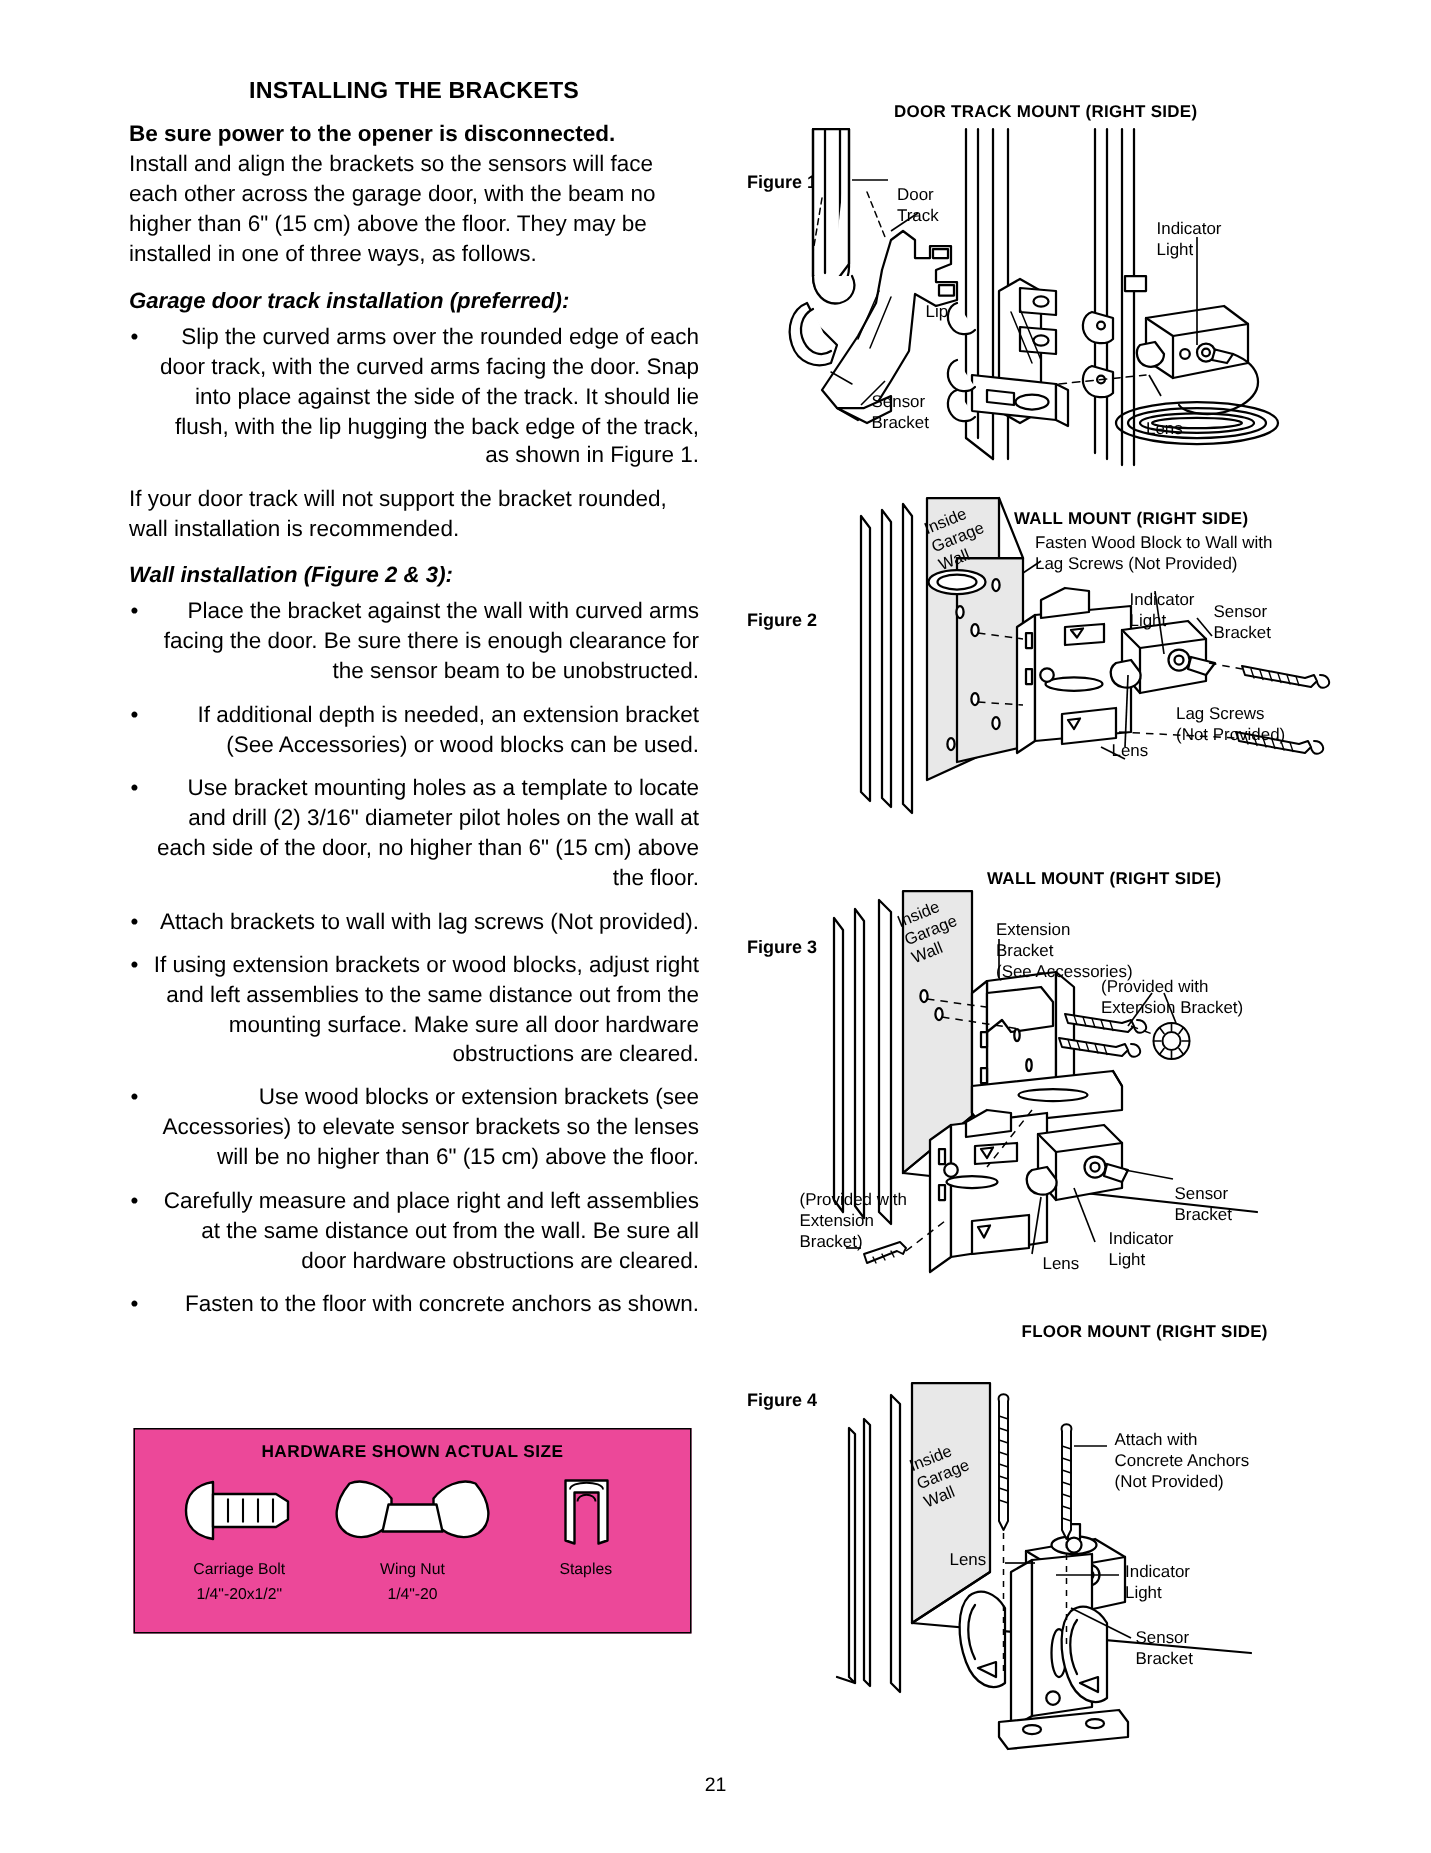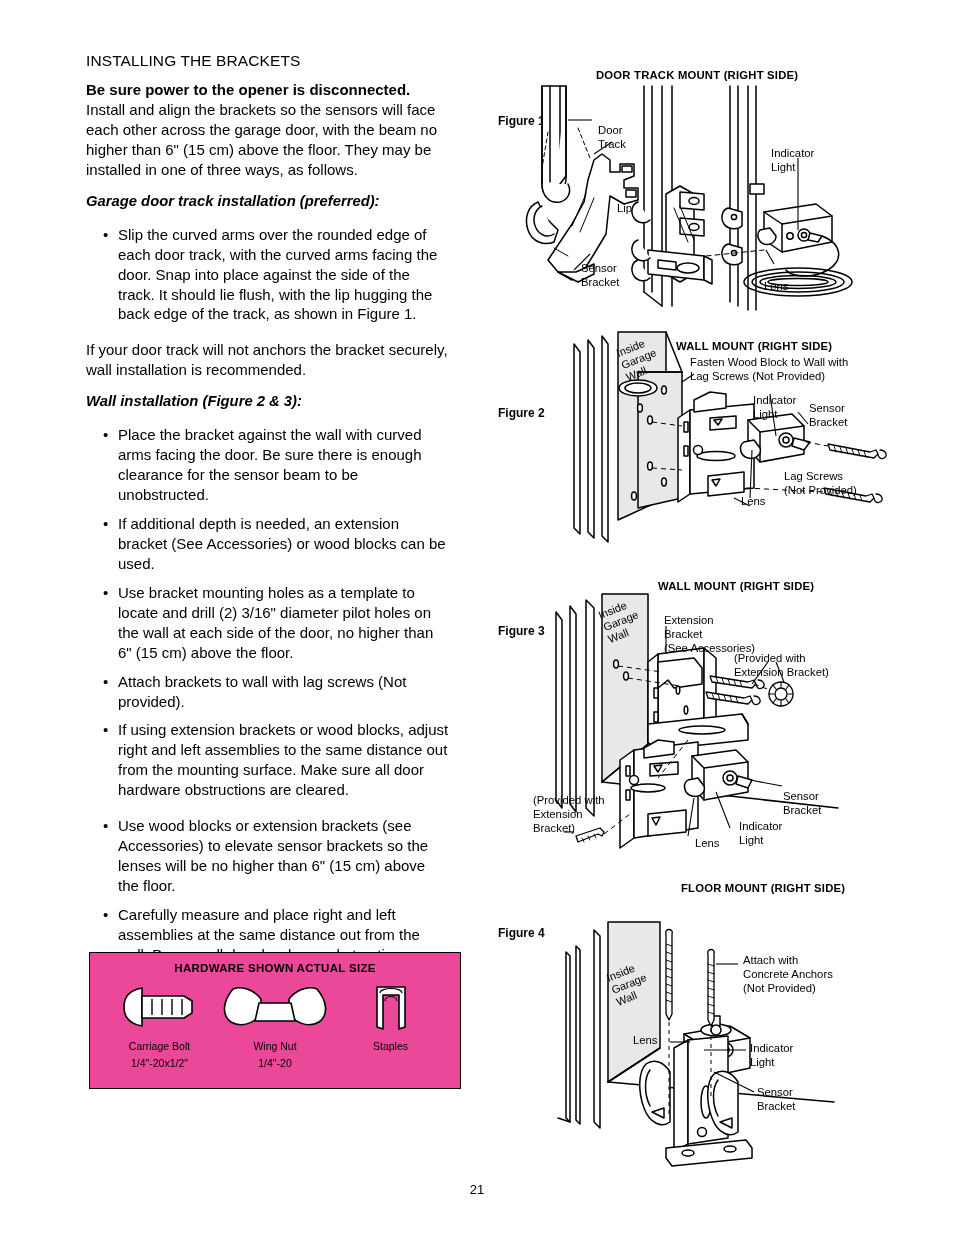--- a/index.html
+++ b/index.html
@@ -10,30 +10,31 @@
     color: #000000;
     overflow: hidden;
   }
   .page { position: relative; width: 954px; height: 1235px; }
 
   
   .left-col {
     position: absolute; left: 86px; top: 52px; width: 380px;
   }
   h1.sec-title {
-    font-size: 15.5px; font-weight: normal; letter-spacing: .1px;
+    font-size: 15.5px; font-weight: bold; letter-spacing: .1px;
     margin-bottom: 10px;
+    text-align: center;
   }
   p.lead-bold { font-size: 15px; font-weight: bold; line-height: 1.33; }
   p.body { font-size: 15px; line-height: 1.33; }
   h2.subhead {
     font-size: 14.8px; font-weight: bold; font-style: italic;
     margin: 13px 0 6px 0;
   }
-  ul.bullets { list-style: none; margin: 16px; padding: 0; }
+  ul.bullets { list-style: none; margin: 0; padding: 0; text-align: right; }
   ul.bullets li {
     position: relative; padding-left: 16px; font-size: 15px;
     line-height: 1.33; margin-bottom: 9px;
   }
   ul.bullets li:before {
     content: "\2022"; position: absolute; left: 1px; top: 0; font-size: 15px;
   }
 
   
   .hw-box {
@@ -84,21 +85,21 @@
 
     <h1 class="sec-title">INSTALLING THE BRACKETS</h1>
 
     <p class="lead-bold">Be sure power to the opener is disconnected.</p>
     <p class="body">Install and align the brackets so the sensors will face each other across the garage door, with the beam no higher than 6" (15 cm) above the floor. They may be installed in one of three ways, as follows.</p>
 
     <h2 class="subhead">Garage door track installation (preferred):</h2>
     <ul class="bullets">
       <li>Slip the curved arms over the rounded edge of each door track, with the curved arms facing the door. Snap into place against the side of the track. It should lie flush, with the lip hugging the back edge of the track, as shown in Figure 1.</li>
     </ul>
-    <p class="body">If your door track will not anchors the bracket securely, wall installation is recommended.</p>
+    <p class="body">If your door track will not support the bracket rounded, wall installation is recommended.</p>
 
     <h2 class="subhead">Wall installation (Figure 2 &amp; 3):</h2>
     <ul class="bullets">
       <li>Place the bracket against the wall with curved arms facing the door. Be sure there is enough clearance for the sensor beam to be unobstructed.</li>
       <li>If additional depth is needed, an extension bracket (See Accessories) or wood blocks can be used.</li>
       <li>Use bracket mounting holes as a template to locate and drill (2) 3/16" diameter pilot holes on the wall at each side of the door, no higher than 6" (15 cm) above the floor.</li>
       <li>Attach brackets to wall with lag screws (Not provided).</li>
       <li>If using extension brackets or wood blocks, adjust right and left assemblies to the same distance out from the mounting surface. Make sure all door hardware obstructions are cleared.</li>
     </ul>
 

